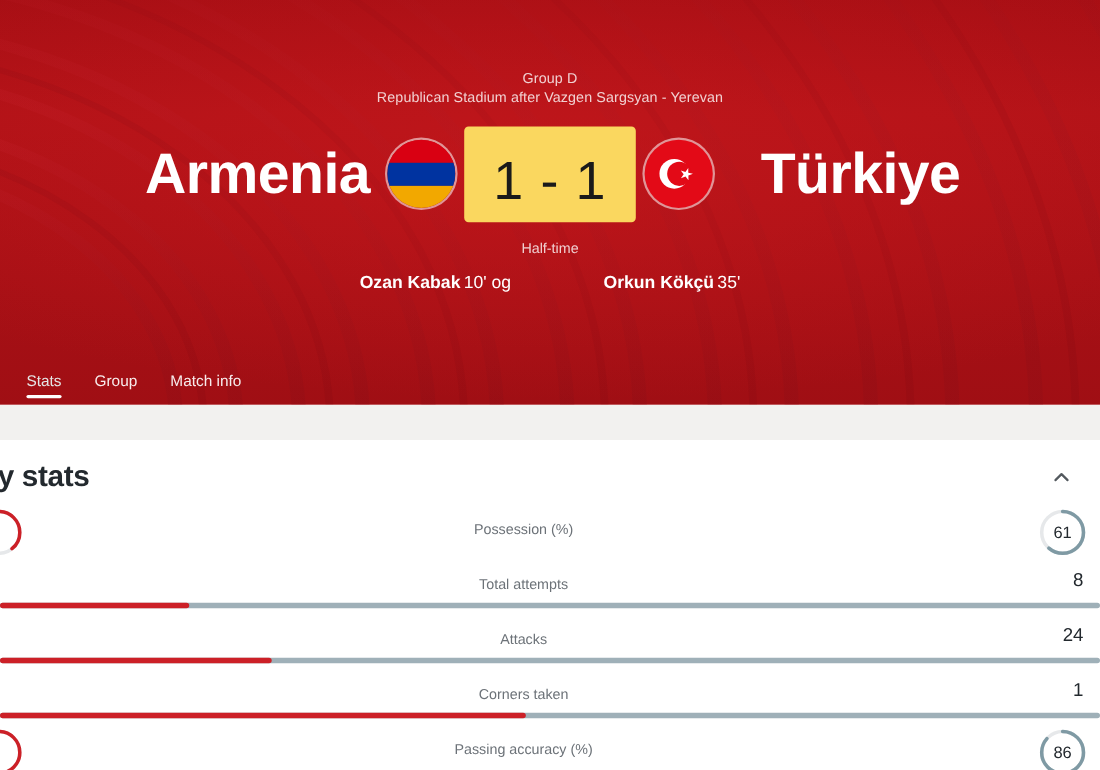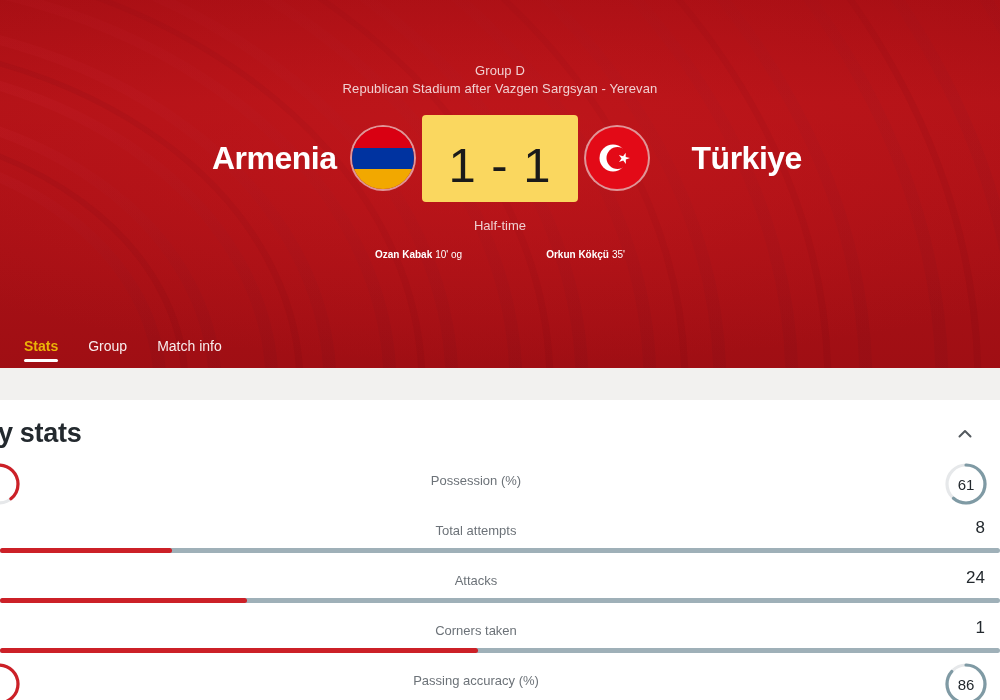--- a/index.html
+++ b/index.html
@@ -61,21 +61,21 @@
     width: 100%;
   }
   .team {
     display: flex;
     align-items: center;
     gap: 16px;
   }
   .team.home { justify-content: flex-end; width: 320px; }
   .team.away { justify-content: flex-start; width: 320px; gap: 44px; }
   .team-name {
-    font-size: 32px;
+    font-size: 52px;
     font-weight: 700;
     color: #ffffff;
     letter-spacing: -0.5px;
     white-space: nowrap;
   }
 
   .flag {
     width: 62px; height: 62px;
     border-radius: 50%;
     overflow: hidden;
@@ -108,21 +108,21 @@
     font-size: 13px;
     color: rgba(255,255,255,0.80);
     text-align: center;
   }
 
   .scorers {
     margin-top: 16px;
     display: flex;
     justify-content: center;
     gap: 84px;
-    font-size: 10px;
+    font-size: 16px;
     color: #ffffff;
   }
   .scorer-name { font-weight: 700; }
   .scorer-meta { font-weight: 400; margin-left: 3px; }
 
   .tabs {
     position: absolute;
     left: 24px;
     bottom: 0;
     display: flex;
@@ -131,21 +131,21 @@
     z-index: 4;
   }
   .tab {
     position: relative;
     font-size: 14px;
     color: rgba(255,255,255,0.92);
     padding: 8px 0 14px;
     cursor: pointer;
     white-space: nowrap;
   }
-  .tab.active { font-weight: 700; color: #eab308; }
+  .tab.active { font-weight: 400; color: #e5e5e5; }
   .tab.active::after {
     content: "";
     position: absolute;
     left: 0; right: 0; bottom: 6px;
     height: 3px;
     background: #ffffff;
     border-radius: 2px;
   }
 
   

